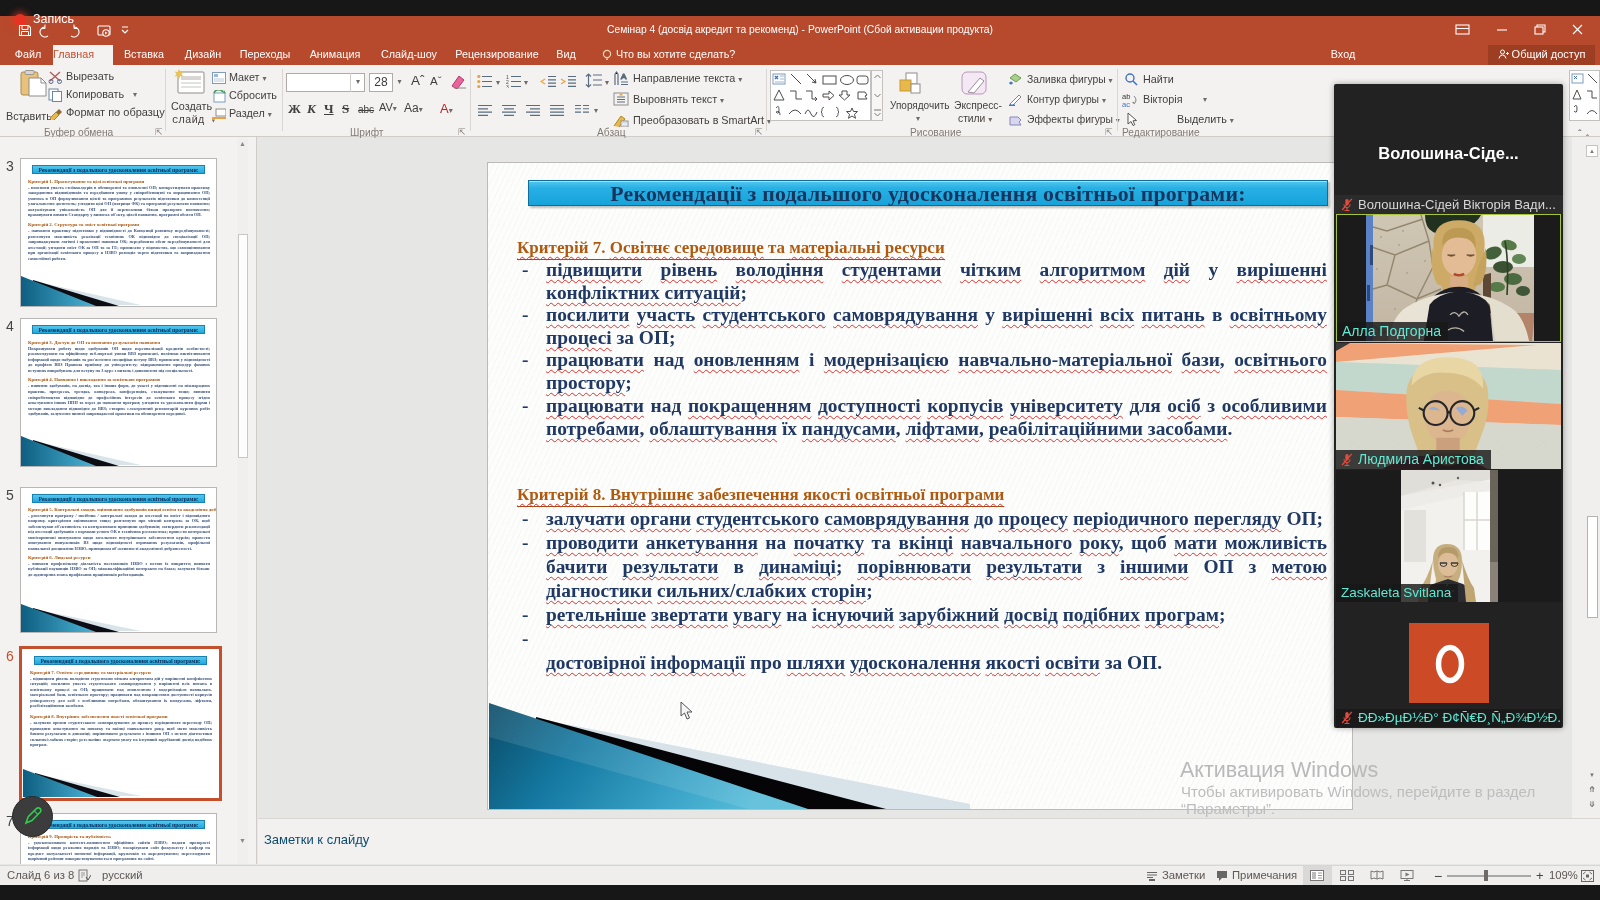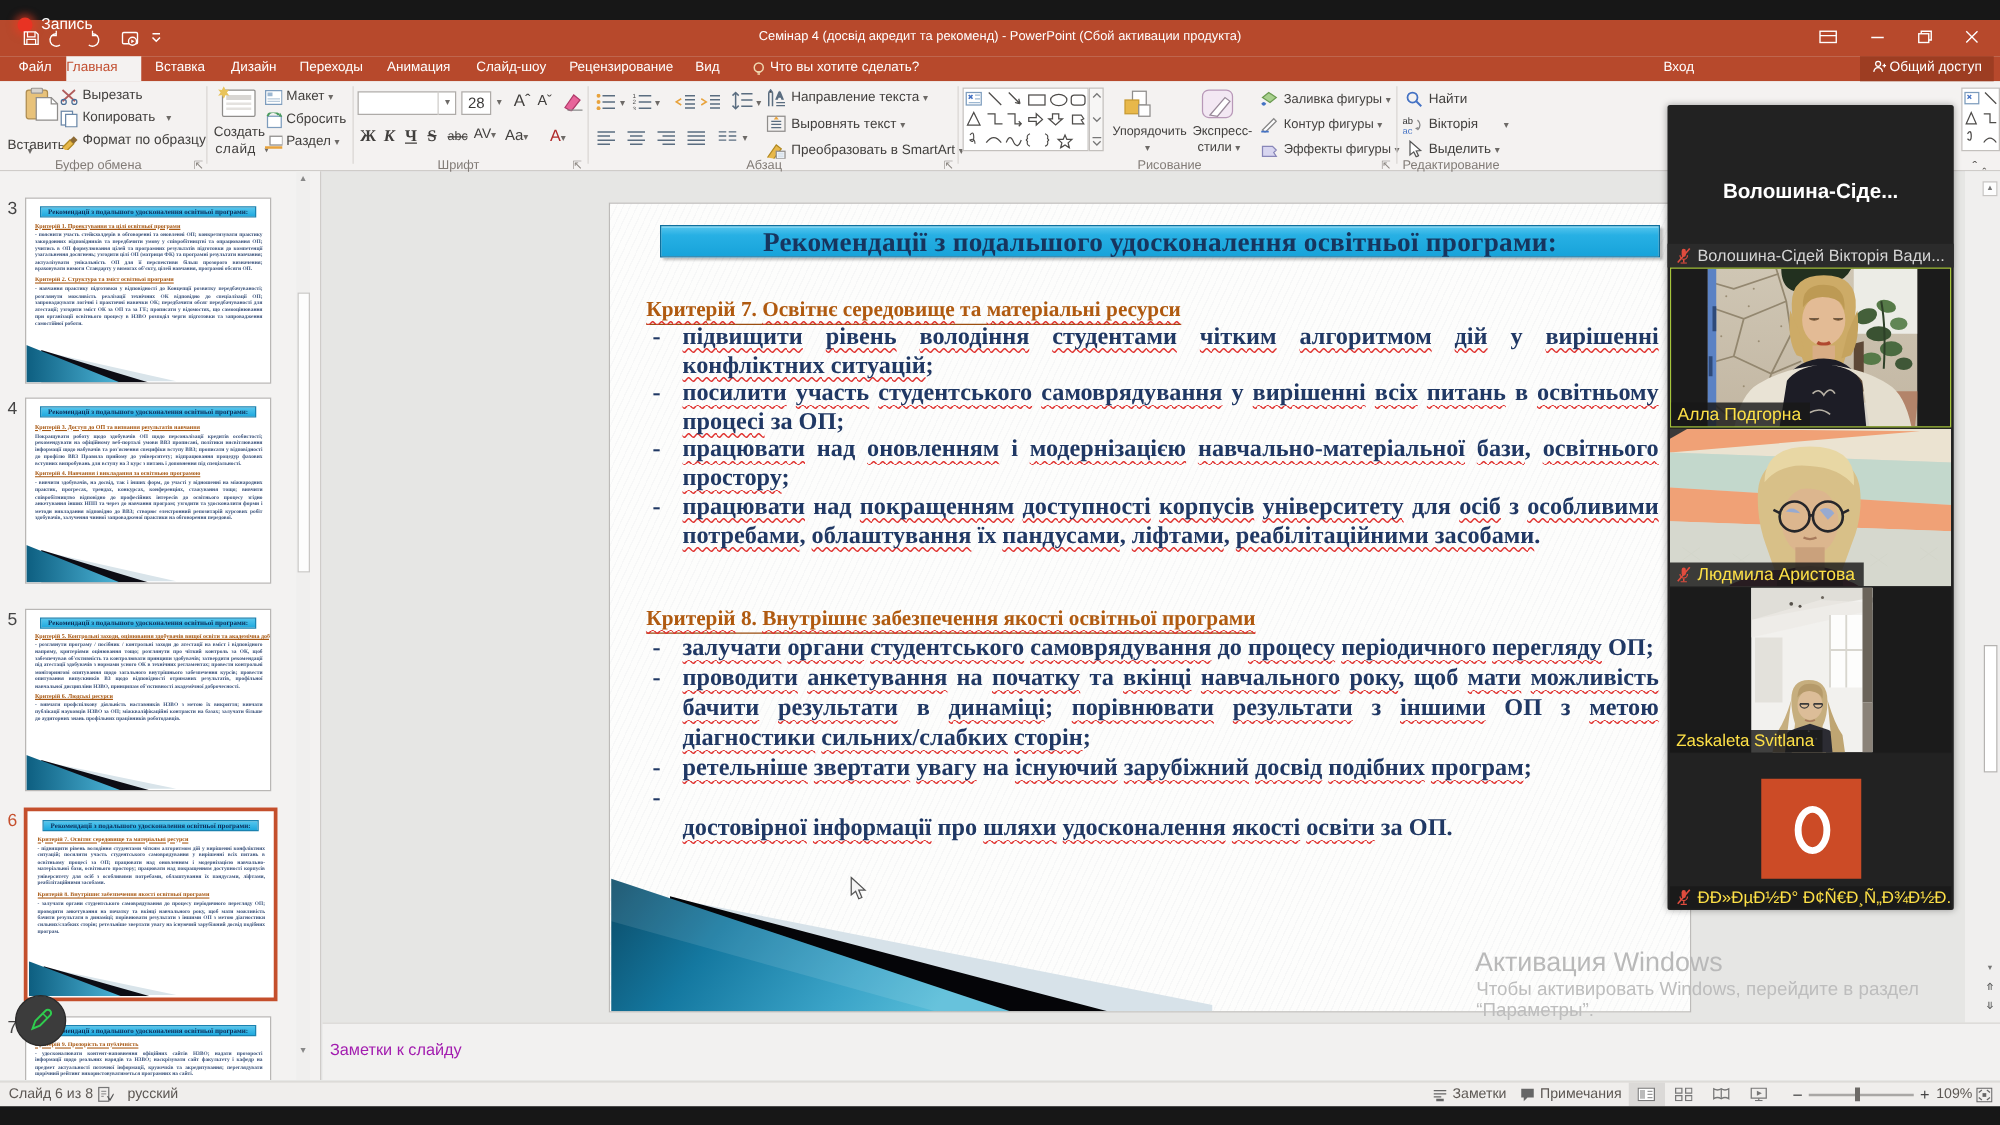--- a/index.html
+++ b/index.html
@@ -19,21 +19,21 @@
 #tabsel { position:absolute; left:53px; top:45px; width:60px; height:20px; background:#f4f2f1; color:#c24e30; font-size:10.8px; text-align:left; line-height:19px; }
 .grplabel { position:absolute; top:127px; color:#817b76; font-size:10.2px; white-space:nowrap; }
 .rsep { position:absolute; top:69px; width:1px; height:62px; background:#d9d6d3; }
 .rtext { position:absolute; color:#413f3d; font-size:10.8px; white-space:nowrap; }
 .dd { color:#6d6a67; font-size:8px; }
 
 
 #thumbpanel { left:0; top:137px; width:257px; height:727px; background:#f3f2f1; border-right:1px solid #cfccc9; overflow:hidden; }
 .thumb { position:absolute; left:20px; width:197px; background:#fff; border:1px solid #b9b7b5; overflow:hidden; }
 .tnum { position:absolute; left:6px; width:14px; color:#444; font-size:14px; }
-#notesbar { left:258px; top:818px; width:1342px; height:46px; background:#f2f1f0; border-top:1px solid #d8d5d2; color:#a21caf; font-size:13px; }
+#notesbar { left:258px; top:818px; width:1342px; height:46px; background:#f2f1f0; border-top:1px solid #d8d5d2; color:#0c4a6e; font-size:13px; }
 #statusbar { left:0; top:865px; width:1600px; height:20px; background:#f0eeec; border-top:1px solid #d8d5d2; color:#5c5753; font-size:11.3px; }
 
 
 #slide { left:487px; top:162px; width:866px; height:648px; background:#fdfdfc; border:1px solid #bdbbb9;
   background-image:repeating-linear-gradient(115deg, rgba(190,195,205,0.10) 0 1px, rgba(255,255,255,0) 1px 5px); }
 .serif { font-family:"Liberation Serif", serif; font-weight:bold; }
 #banner { position:absolute; left:40px; top:17px; width:800px; height:26px;
   background:linear-gradient(180deg,#55c6ee 0%,#27b0e4 30%,#17a3da 100%);
   border:1.6px solid #0f6f9c; box-shadow:inset 0 1px 0 #9fe2f7, 2px 2px 2px rgba(0,0,0,0.25); }
 #banner div { margin-top:1px; text-align:center; font-size:21.8px; color:#17355e; letter-spacing:0.2px; }
@@ -47,21 +47,21 @@
 #wm1 { left:1180px; top:758px; font-size:21.5px; color:#b9b9b9; }
 #wm2 { left:1181px; top:783px; font-size:15px; color:#bdbdbd; }
 #wm3 { left:1181px; top:800px; font-size:15px; color:#bdbdbd; }
 
 
 #vsb { left:1572px; top:137px; width:28px; height:727px; background:#f0efee; }
 
 
 #zoompanel { left:1334px; top:84px; width:229px; height:644px; background:#222222; border-radius:2px; box-shadow:0 0 6px rgba(0,0,0,0.35); }
 .vtile { position:absolute; left:2px; width:225px; background:#1b1b1b; overflow:hidden; }
-.vlabel { position:absolute; left:0px; bottom:0px; background:rgba(24,24,24,0.82); color:#fde047; font-size:13px; padding:1px 7px 2px 5px; white-space:nowrap; display:flex; align-items:center; }
+.vlabel { position:absolute; left:0px; bottom:0px; background:rgba(24,24,24,0.82); color:#5eead4; font-size:13px; padding:1px 7px 2px 5px; white-space:nowrap; display:flex; align-items:center; }
 .micsvg { width:12px; height:13px; margin-right:5px; flex:0 0 auto; }
 
 
 .mbanner { margin:6px auto 0 auto; width:89%; height:8.5px; font-size:5.6px; line-height:8px; background:linear-gradient(180deg,#55c6ee,#1fa9de); border:0.5px solid #1a82b0; text-align:center; overflow:hidden; }
 .mbanner span { font-family:"Liberation Serif", serif; font-weight:bold; font-size:5.6px; color:#0d2f5a; line-height:7.5px; white-space:nowrap; }
 .mhead { margin-left:7px; font-family:"Liberation Serif", serif; font-weight:bold; font-size:4.8px; color:#a85812; text-decoration:underline; white-space:nowrap; overflow:hidden; }
 .mpara { margin:1px 6px 0 7px; font-family:"Liberation Serif", serif; font-weight:bold; font-size:4.3px; line-height:5.6px; color:#2a4470; text-align:justify; opacity:0.92; }
 .mdec { position:absolute; left:0; bottom:0; }
 </style>
 </head>
@@ -379,21 +379,21 @@
       <text x="0" y="7" font-size="7.5" fill="#333">ab</text>
       <text x="0" y="15" font-size="7.5" fill="#4472c4">ac</text>
       <path d="M12 4 q4 4 0 8" fill="none" stroke="#888"></path>
       <path d="M12 12 l-2-1.5 2.5-1 z" fill="#888"></path>
     </svg>
 <div class="rtext" style="left:1143px;top:93px;">Вікторія</div>
 <div class="abs dd" style="left:1203px;top:95px;">▾</div>
 <svg class="abs" style="left:1124px;top:112px;" width="14" height="14" viewBox="0 0 14 14">
       <path d="M4 1 L4 12 L7 9.5 L9 13.5 L10.8 12.6 L9 8.8 L12.5 8.5 Z" fill="#fff" stroke="#555"></path>
     </svg>
-<div class="rtext" style="left:1143px;top:113px;">Выделить <span class="dd">▾</span></div>
+<div class="rtext" style="left:1177px;top:113px;">Выделить <span class="dd">▾</span></div>
 <div class="grplabel" style="left:1122px;">Редактирование</div>
 
 
 <div class="abs" style="left:1569px;top:70px;width:31px;height:51px;background:#fff;border:1px solid #c3c0bd;"></div>
 <svg class="abs" style="left:1571px;top:72px;" width="28" height="47" viewBox="0 0 28 47">
       <g stroke="#4e4c4a" fill="none">
         <rect x="1" y="2" width="11" height="9" stroke="#7d9cbd"></rect>
         <path d="M3 4 l3 3 M3 7 l3 -3" stroke="#4472c4"></path>
         <path d="M17 2 l9 9"></path>
         <path d="M2 27 L6 18 L10 27 Z"></path>

